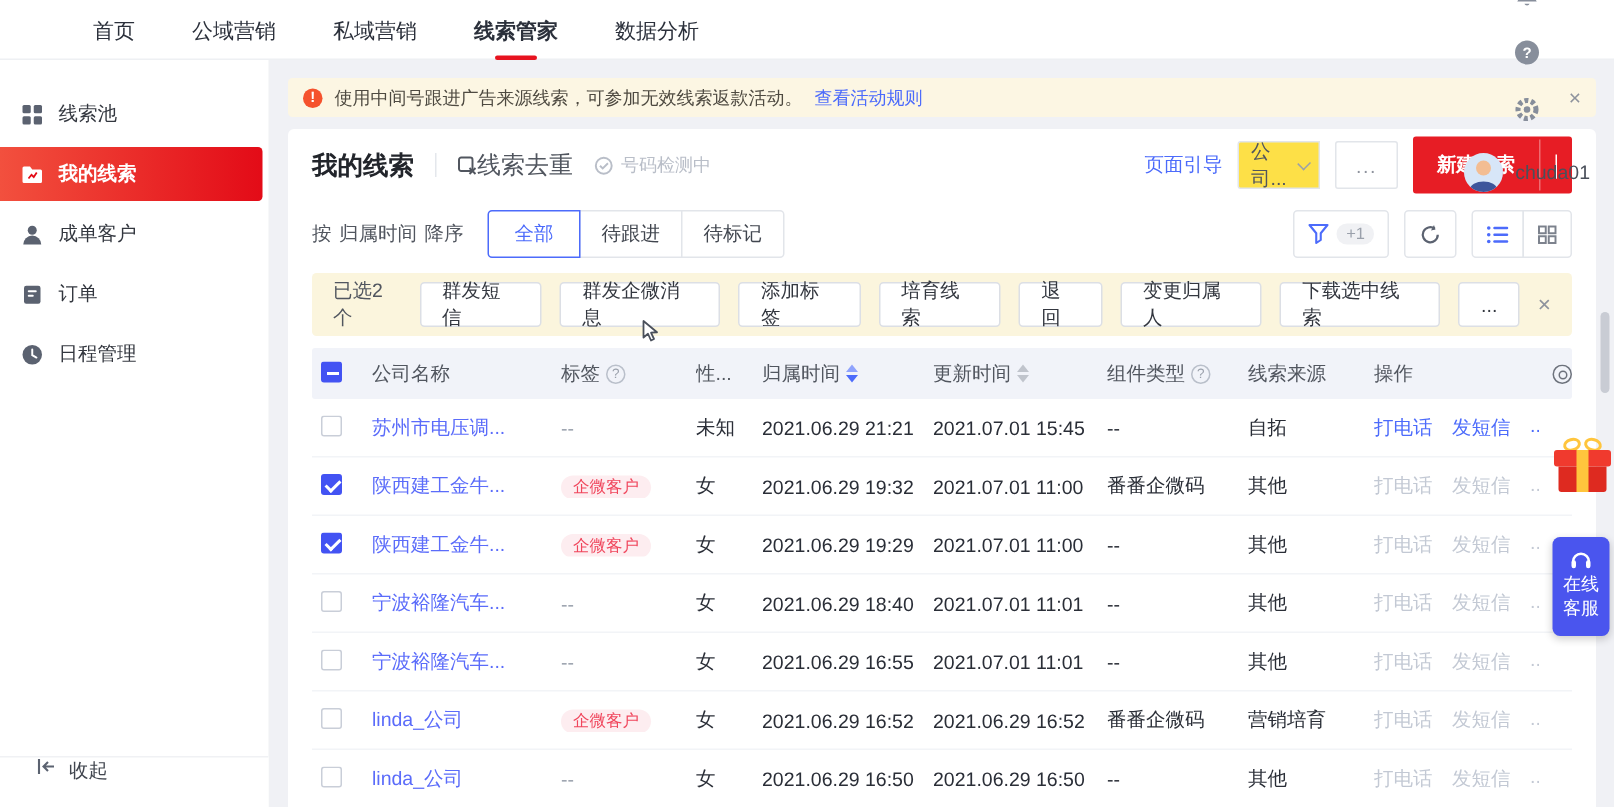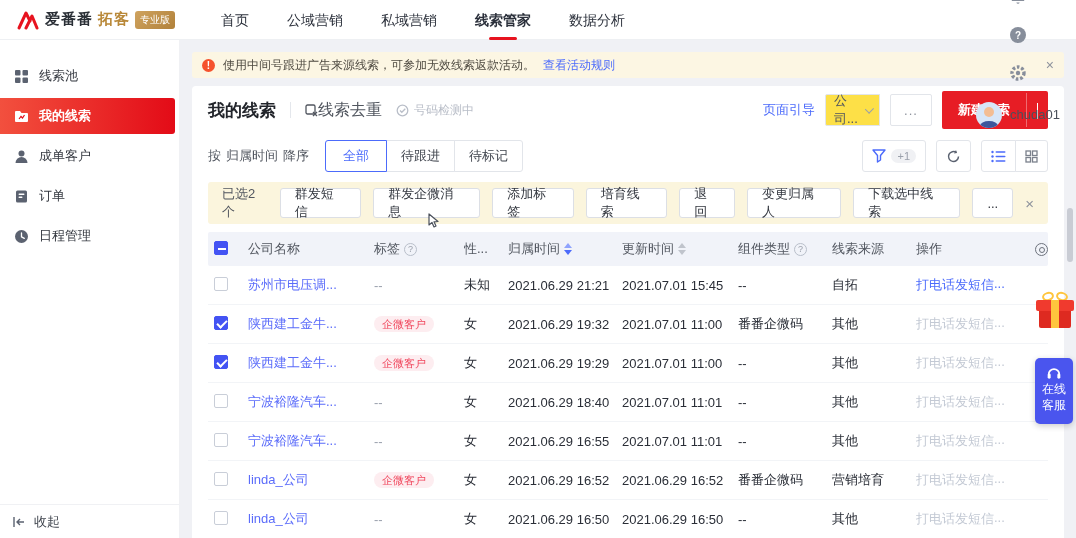--- a/index.html
+++ b/index.html
@@ -25,21 +25,21 @@
   .avatar .head { position:absolute; top:5px; left:8px; width:10px; height:10px; border-radius:50%; background:#f3bd93; }
   .avatar .torso { position:absolute; bottom:-3px; left:4px; width:18px; height:10px; border-radius:50% 50% 0 0; background:#3d569c; }
   .username { color:#4a505b; font-size:13px; }
 
   
   .sidebar { position:absolute; top:40px; left:0; width:180px; height:498px; background:#fff; border-right:1px solid #f0f1f4; z-index:20; }
   .side-list { padding-top:18px; display:flex; flex-direction:column; gap:4px; }
   .side-item { display:flex; align-items:center; gap:10px; height:36px; padding-left:14px; color:#33373f; cursor:pointer; }
   .side-item .si { width:15px; height:15px; flex:0 0 15px; display:inline-flex; }
   .side-item.active { background:linear-gradient(90deg,#f2503e,#e30b17); color:#fff; font-weight:bold; border-radius:0 3px 3px 0; margin-right:4px; }
-  .side-footer { position:absolute; bottom:0; left:0; width:100%; border-top:1px solid #f0f1f4; height:34px; display:flex; align-items:center; gap:8px; padding-left:12px; color:#41464f; cursor:pointer; background:#fff; }
+  .side-footer { position:absolute; bottom:0; left:0; width:100%; border-top:1px solid #f0f1f4; height:34px; display:flex; align-items:flex-start; gap:8px; padding-left:24px; color:#41464f; cursor:pointer; background:#fff; }
 
   
   .main { position:absolute; top:40px; left:180px; width:896px; height:498px; background:#f0f1f5; padding:12px 12px 0 12px; }
 
   .banner { height:26px; background:#fcf6e3; border-radius:3px; display:flex; align-items:center; padding:0 10px; gap:8px; }
   .banner-icon { width:13px; height:13px; border-radius:50%; background:#f5522d; color:#fff; font-size:10px; font-weight:bold; display:flex; align-items:center; justify-content:center; flex:0 0 13px; }
   .banner-text { color:#4e4a41; font-size:12px; }
   .banner-link { color:#4c6bfb; font-size:12px; }
   .banner-close { margin-left:auto; color:#8e939d; font-size:14px; cursor:pointer; }
 
@@ -107,47 +107,38 @@
   .sorter { display:inline-flex; flex-direction:column; gap:2px; }
   .sorter .up { width:0; height:0; border-left:4px solid transparent; border-right:4px solid transparent; border-bottom:5px solid #c0c4cc; }
   .sorter .dn { width:0; height:0; border-left:4px solid transparent; border-right:4px solid transparent; border-top:5px solid #c0c4cc; }
   .sorter.active .up { border-bottom-color:#8fa3fd; }
   .sorter.active .dn { border-top-color:#4c6bfb; }
   .gear-dbl { width:13px; height:13px; border:1.5px solid #6d727c; border-radius:50%; position:relative; cursor:pointer; }
   .gear-dbl::after { content:""; position:absolute; left:3px; top:3px; width:4px; height:4px; border:1.5px solid #6d727c; border-radius:50%; }
   .company { color:#5b6cfa; }
   .tag-badge.pill { background:#fdedf0; color:#f0465c; font-size:11px; padding:2px 8px; border-radius:9px; }
   .tag-badge.dash { color:#9aa1ad; }
-  .row-actions { display:flex; }
+  .row-actions { display:flex; gap:13px; }
   .row-actions a { color:#4c6bfb; }
   .row-actions.disabled a { color:#c3c9d4; cursor:default; }
 
   
   .scrollbar-thumb { position:absolute; right:3px; top:208px; width:6px; height:54px; background:#c9ccd4; border-radius:3px; z-index:40; }
   .gift { position:absolute; right:2px; top:292px; width:38px; height:38px; z-index:40; cursor:pointer; }
   .gift .lid { position:absolute; top:8px; left:0; width:38px; height:11px; background:#f03a2e; border-radius:2px; }
   .gift .box { position:absolute; top:19px; left:3px; width:32px; height:17px; background:#de2a20; border-radius:0 0 2px 2px; }
   .gift .ribbon { position:absolute; top:8px; left:15px; width:8px; height:28px; background:#ffc53d; }
   .gift .bow-l,.gift .bow-r { position:absolute; top:0; width:12px; height:9px; border:2.5px solid #ffc53d; border-radius:50%; background:transparent; }
   .gift .bow-l { left:6px; transform:rotate(-15deg); } .gift .bow-r { left:20px; transform:rotate(15deg); }
   .online-service { position:absolute; right:3px; top:358px; width:38px; height:66px; background:#4a55ee; border-radius:5px; box-shadow:0 2px 6px rgba(0,0,0,.2); display:flex; flex-direction:column; align-items:center; padding-top:7px; gap:2px; color:#fff; font-size:12px; line-height:14px; cursor:pointer; z-index:40; text-align:center; }
 </style>
 </head>
 <body>
 
 <div class="topbar">
-  <div class="brand">
-    <svg width="24" height="20" viewBox="0 0 24 20">
-      <path d="M3 18 L10 3 L14 11" fill="none" stroke="#e7131f" stroke-width="3" stroke-linecap="round" stroke-linejoin="round"></path>
-      <path d="M10 18 L16 6 L21 18" fill="none" stroke="#e7131f" stroke-width="3" stroke-linecap="round" stroke-linejoin="round"></path>
-    </svg>
-    <span class="brand-name">爱番番</span>
-    <span class="brand-product">拓客</span>
-    <span class="brand-badge">专业版</span>
-  </div>
   <div class="nav">
     <div class="nav-item">首页</div>
     <div class="nav-item">公域营销</div>
     <div class="nav-item">私域营销</div>
     <div class="nav-item active">线索管家</div>
     <div class="nav-item">数据分析</div>
   </div>
   <div class="top-right">
     <div class="comm-tool">
       <svg class="top-icon" viewBox="0 0 18 18">

